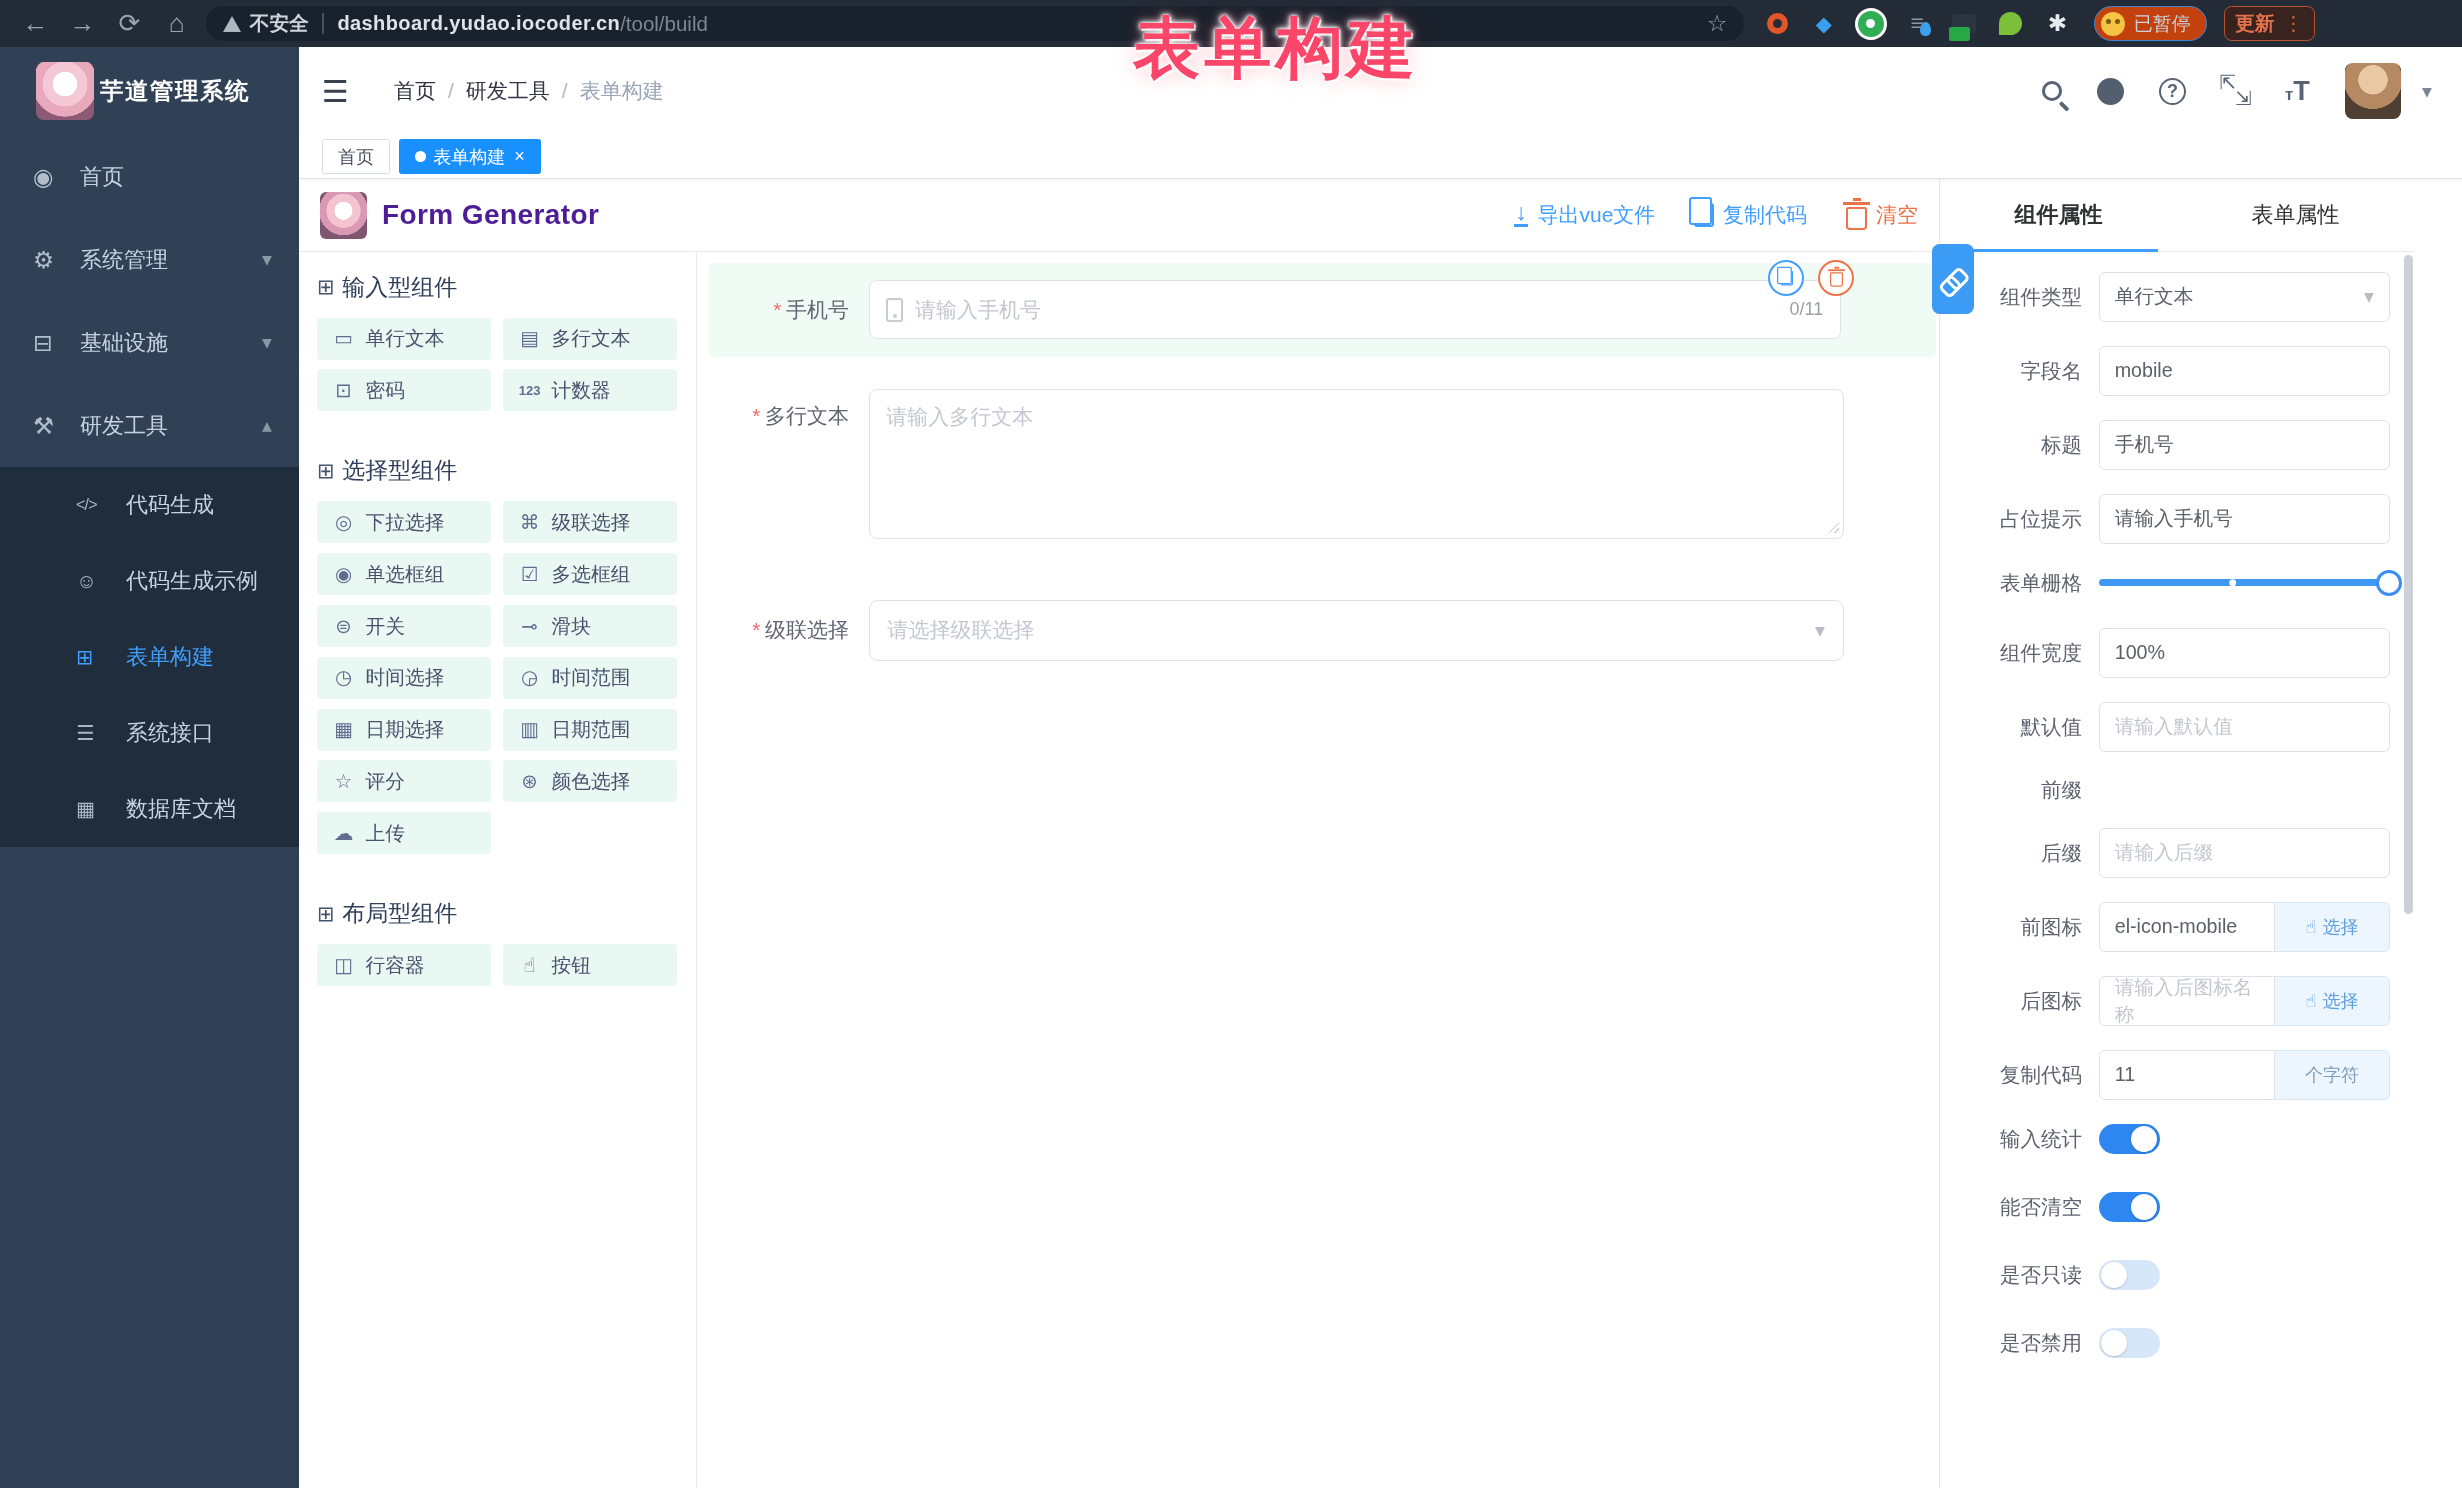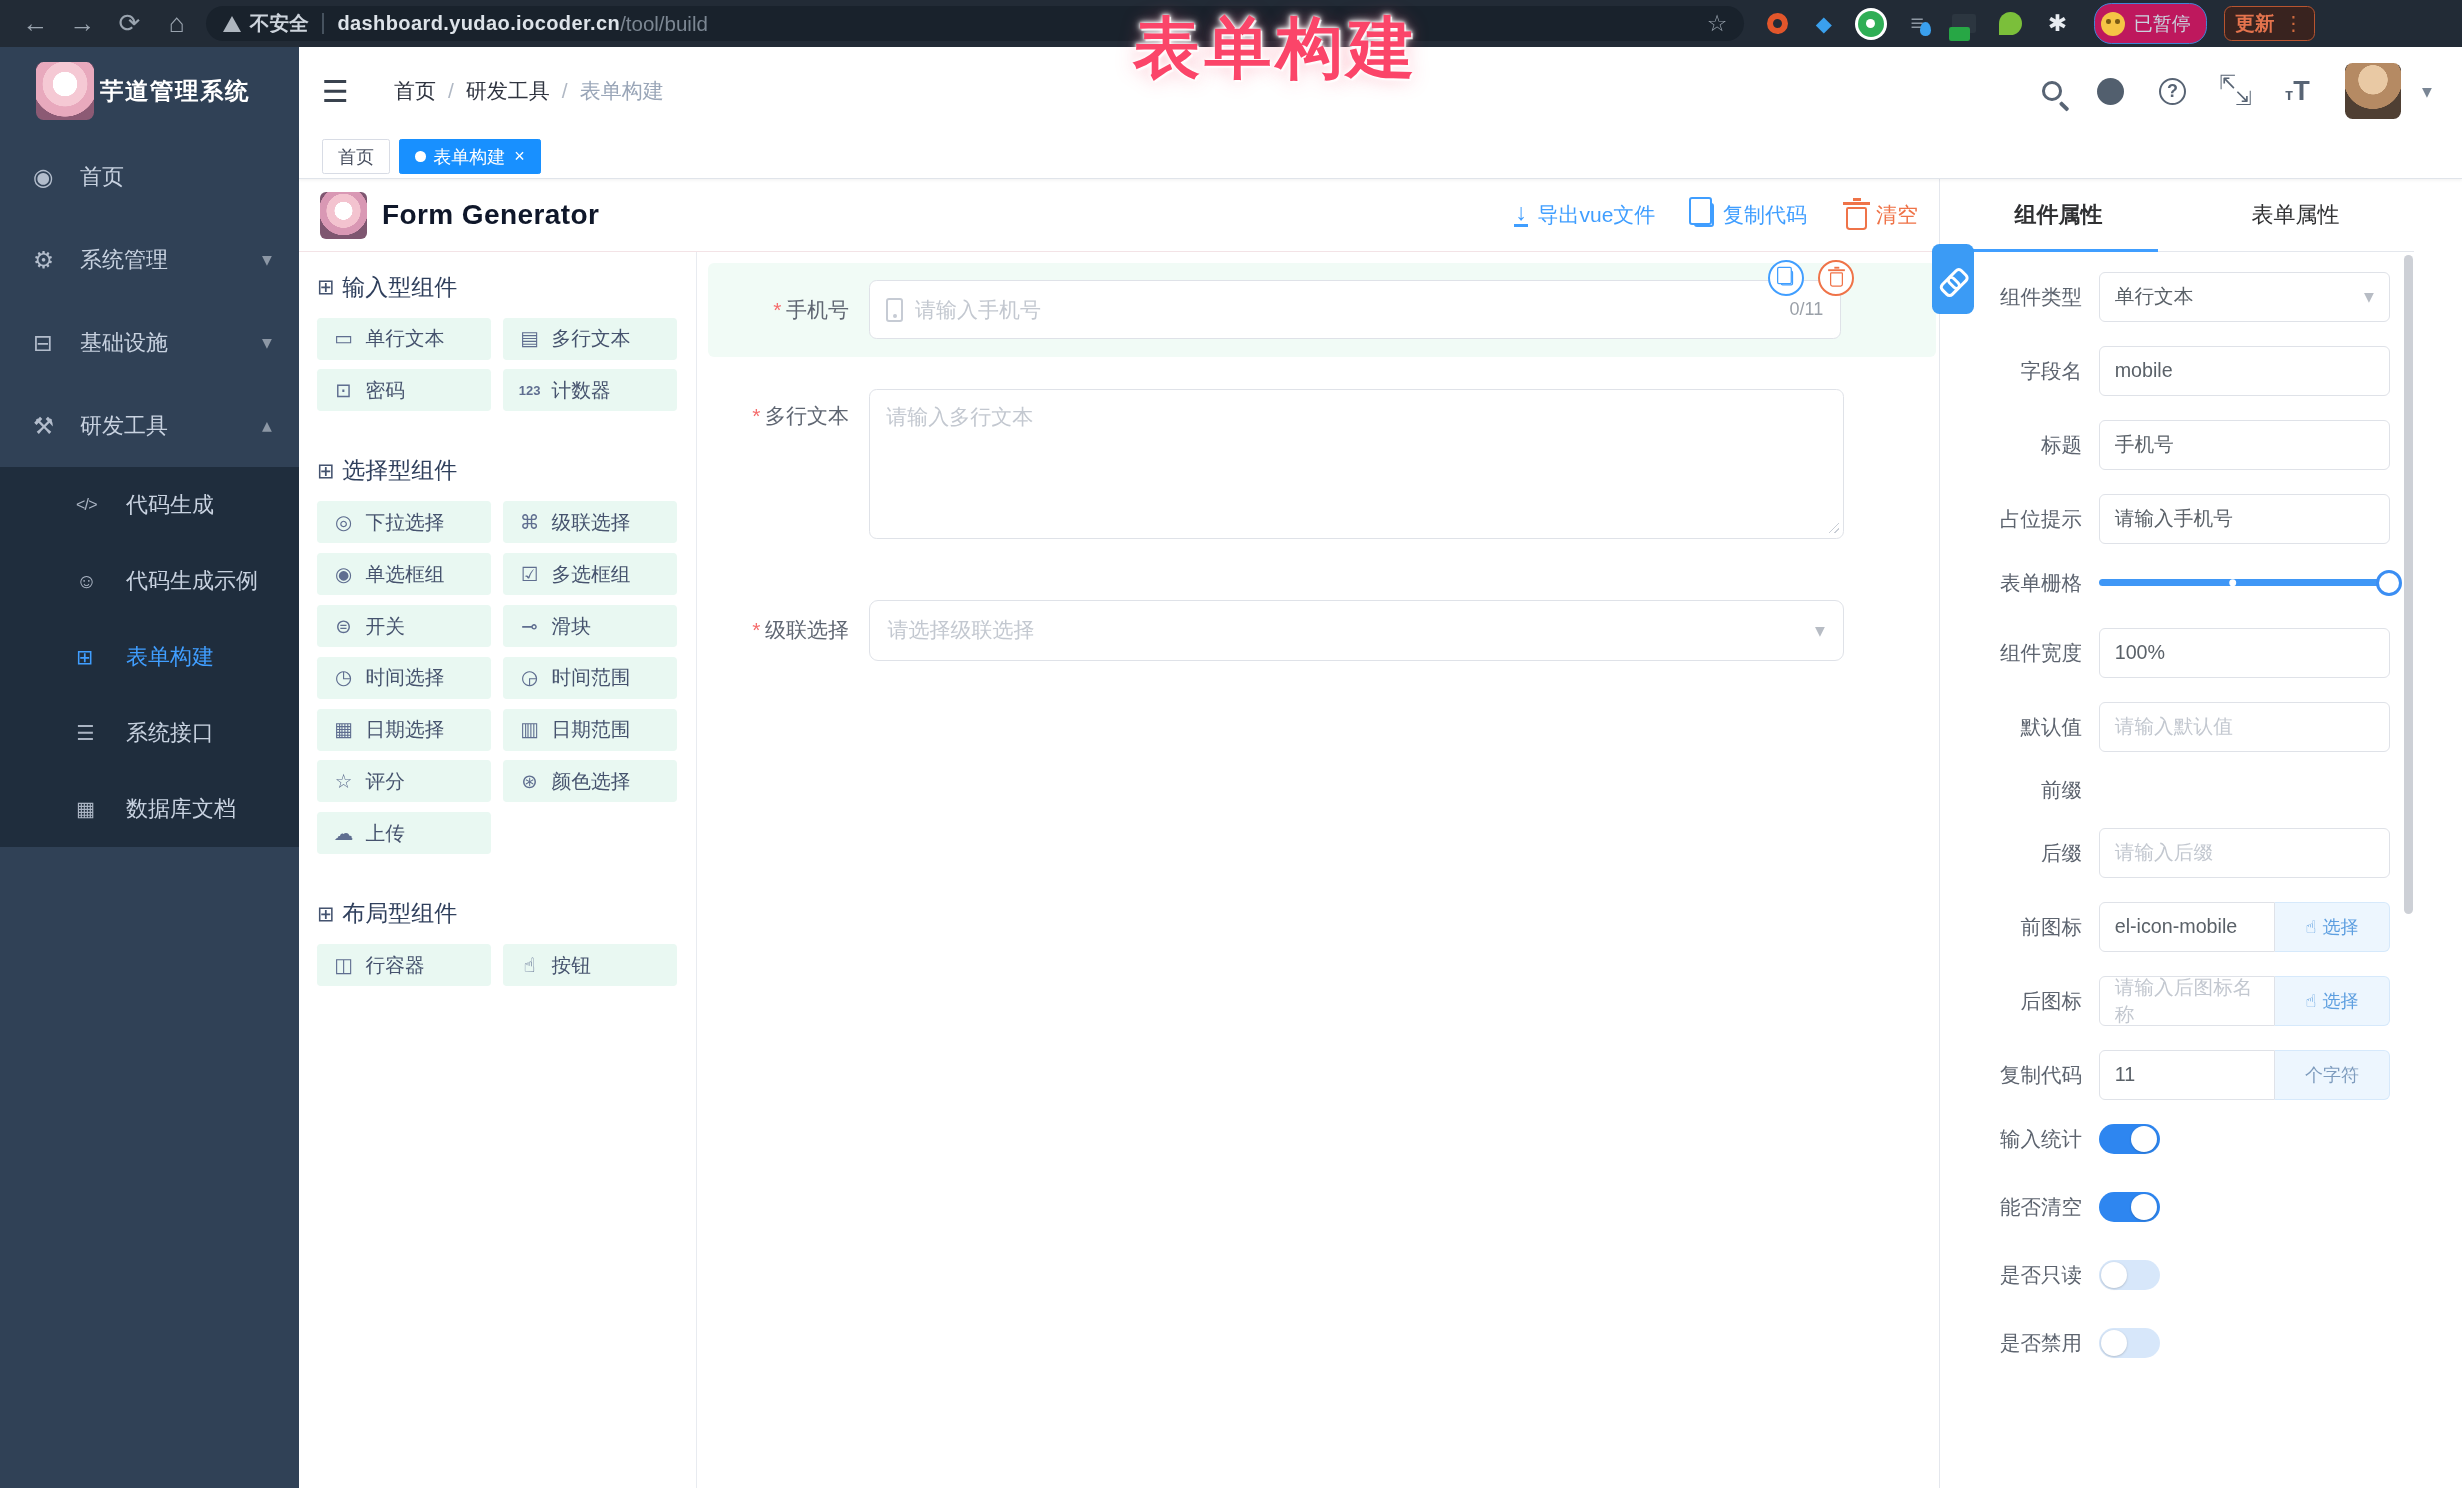--- a/index.html
+++ b/index.html
@@ -20,21 +20,21 @@
   .ext-ring { width:21px; height:21px; border:6px solid #e2562b; border-radius:50%; }
   .ext-gem { color:#3aa0ee; font-size:21px; }
   .ext-green { width:26px; height:26px; background:#2fae55; border-radius:50%; box-shadow:0 0 0 3px #fff; position:relative; }
   .ext-green::after{ content:""; position:absolute; left:8.3px; top:8.3px; width:9px; height:9px; background:#fff; border-radius:50%; }
   .ext-bars { color:#8d97a2; font-size:23px; }
   .ext-bars::after { content:""; position:absolute; right:0; bottom:1.5px; width:10.6px; height:13.6px; background:#3aa0ee; border-radius:50% 50% 50% 50%/60% 60% 40% 40%; }
   .ext-app { width:24px; height:19.7px; background:#2c3640; border-radius:2.3px; position:relative; }
   .ext-app::after { content:""; position:absolute; left:-3px; bottom:-7.6px; width:21px; height:13.6px; background:#27a745; border-radius:2.3px; }
   .ext-plant { width:23px; height:23px; background:#7bbf3a; border-radius:50% 50% 50% 0; position:relative; }
   .ext-flower { color:#e8ecf1; font-size:23px; }
-  .paused-pill { margin-left:23px; height:41px; border:1.5px solid #3f86d6; background:#be185d; border-radius:17.4px; display:flex; align-items:center; padding:0 15px 0 6px; gap:9px; }
+  .paused-pill { margin-left:23px; height:35px; border:1.5px solid #3f86d6; background:#c2410c; border-radius:17.4px; display:flex; align-items:center; padding:0 15px 0 6px; gap:9px; }
   .smiley { width:24px; height:24px; background:#f5c445; border-radius:50%; position:relative; }
   .smiley::after { content:""; position:absolute; left:5.3px; top:7.6px; width:4.5px; height:4.5px; background:#7a5b12; border-radius:50%; box-shadow:9px 0 0 #7a5b12; }
   .paused-label { font-size:19px; color:#c9d3de; }
   .update-pill { margin-left:16.7px; height:35px; border:1.5px solid #b8542f; background:#39231f; border-radius:7.6px; display:flex; align-items:center; padding:0 10.6px; gap:9px; }
   .update-label { font-size:19.7px; font-weight:bold; color:#e4734d; }
   .update-dots { color:#cf6a3e; font-size:19.7px; letter-spacing:0; }
 
   
   .watermark { position:absolute; left:1133px; top:3px; z-index:60; font-size:67px; font-weight:bold; color:#fb4569; letter-spacing:4.5px; pointer-events:none;
     text-shadow:0 0 2.3px #fff,0 0 5.3px #fff,0 0 9px #fff,1.5px 1.5px 0.8px rgba(255,255,255,.85),0 0 19.7px rgba(251,69,105,.4); }
@@ -81,21 +81,21 @@
   .tag { height:35px; border:0.8px solid #d8dce5; background:#fff; color:#495060; font-size:18px; display:flex; align-items:center; padding:0 15px; border-radius:2.3px; }
   .tag.active { background:#1890ff; border-color:#1890ff; color:#fff; }
   .tag-dot { width:10.6px; height:10.6px; border-radius:50%; background:#fff; margin-right:7.6px; }
   .tag-close { margin-left:9px; font-size:18px; }
 
   
   .workzone { flex:1; display:flex; min-height:0; }
   .left-area { width:1640px; flex:none; display:flex; flex-direction:column; }
   .toolbar { height:73px; display:flex; align-items:center; padding:0 21px; border-bottom:1.5px solid #f3e3e6; }
   .fg-logo { width:47px; height:47px; border-radius:6px; background:radial-gradient(circle at 50% 40%,#fff 0 24%,#f3c3cf 25% 46%,#d998b4 47% 66%,#7e5670 67%); }
-  .fg-title { font-size:28px; font-weight:bold; color:#0f172a; margin-left:15px; letter-spacing:0.4px;text-align:right; }
+  .fg-title { font-size:28px; font-weight:bold; color:#4c1d95; margin-left:15px; letter-spacing:0.4px;text-align:right; }
   .tb-actions { margin-left:auto; display:flex; align-items:center; gap:39px; }
   .tb-btn { display:flex; align-items:center; gap:9px; font-size:21px; color:#409eff; }
   .tb-btn.danger { color:#ef7348; }
   .icon-download { font-size:23px; border-bottom:3px solid currentColor; line-height:19.7px; padding:0 1.5px 1.5px; }
   .icon-copy { width:19.7px; height:24px; border:2.3px solid currentColor; border-radius:3px; position:relative; background:#fff; }
   .icon-copy::before { content:""; position:absolute; left:-7.6px; top:-7.6px; width:19.7px; height:24px; border:2.3px solid currentColor; border-radius:3px; background:#fff; }
   .icon-trash { width:21px; height:23px; border:2.3px solid currentColor; border-top-width:2.3px; border-radius:2.3px 2.3px 3.8px 3.8px; position:relative; margin-top:6px; }
   .icon-trash::before { content:""; position:absolute; left:-5.3px; top:-6.8px; width:27px; height:3px; background:currentColor; }
   .icon-trash::after { content:""; position:absolute; left:5.3px; top:-10.6px; width:7.6px; height:3px; background:currentColor; }
 

